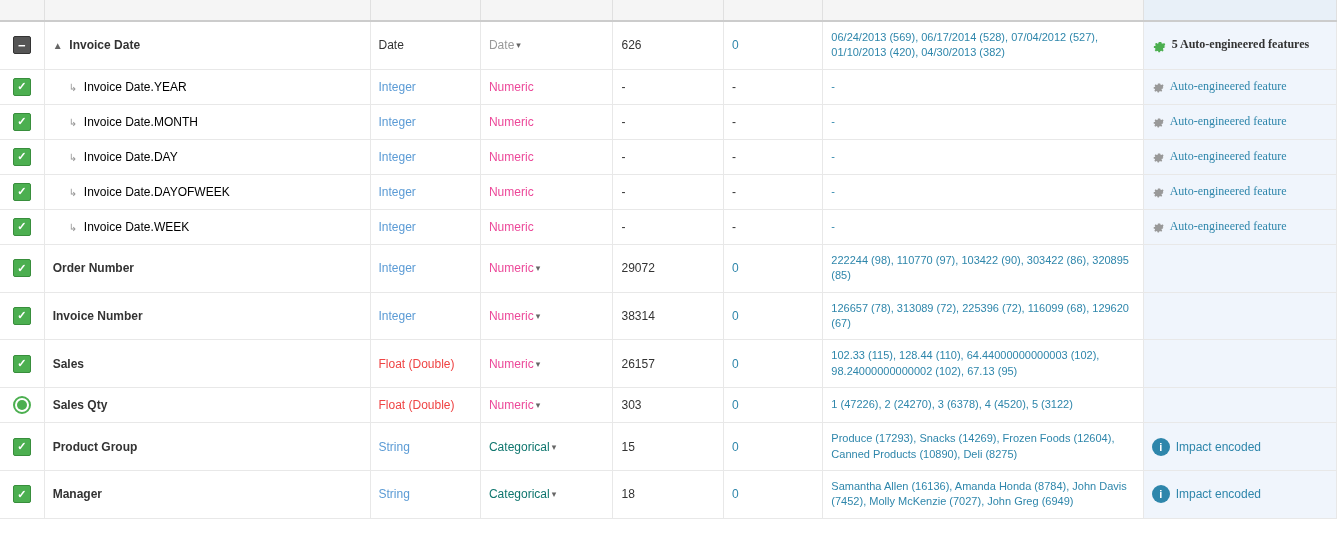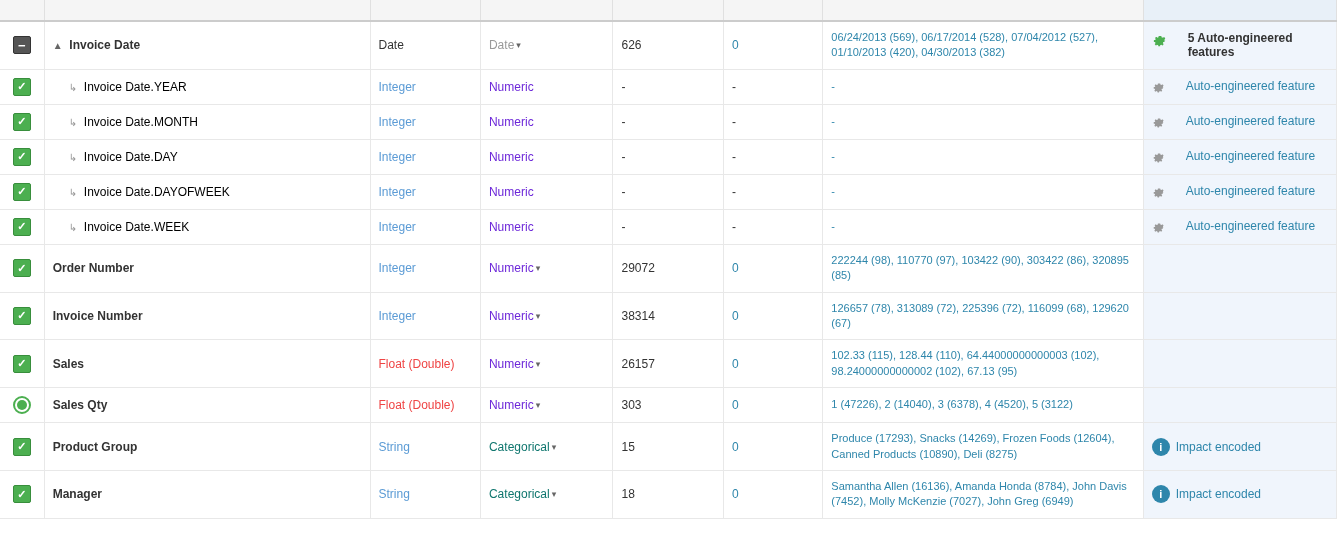--- a/index.html
+++ b/index.html
@@ -52,21 +52,21 @@
     
     .arrow-up { color: #666; font-size: 10px; margin-right: 4px; }
     .arrow-sub { color: #999; font-size: 10px; margin-right: 4px; }
     
     .dtype-integer { color: #5b9bd5; }
     .dtype-float { color: #ef4444; }
     .dtype-date { color: #333; }
     .dtype-string { color: #5b9bd5; }
     
     .ftype-date { color: #999; }
-    .ftype-numeric { color: #6d28d9; }
+    .ftype-numeric { color: #ec4899; }
     .ftype-categorical { color: #0f766e; }
     
     .null-zero { color: #2e86ab; font-weight: normal; }
     
     .sample-text { color: #2e86ab; font-size: 11px; line-height: 1.4; }
     
     .select-wrap { display: inline-flex; align-items: center; gap: 2px; }
     .dropdown-arrow { color: #666; font-size: 9px; cursor: pointer; }
     
     .insights-cell { display: flex; align-items: center; gap: 6px; }
@@ -75,21 +75,21 @@
     .auto-engineered-link { color: #2e86ab; text-decoration: none; font-size: 12px; }
     
     .impact-icon {
       width: 18px; height: 18px; background: #2e86ab; border-radius: 50%;
       display: inline-flex; align-items: center; justify-content: center;
       color: white; font-weight: bold; font-size: 11px; flex-shrink: 0;
     }
     
     .impact-encoded-text { color: #2e86ab; font-size: 12px; }
     
-    .insights-gear { display: flex; align-items: flex-start; gap: 20px; }
+    .insights-gear { display: flex; align-items: flex-start; gap: 4px; font-family: Liberation Serif, serif; }
     .insights-gear svg { margin-top: 1px; flex-shrink: 0; }
   </style>
 </head>
 <body>
 
 <div class="table-container">
   <table>
     <colgroup>
       <col class="col-checkbox">
       <col class="col-feature">
@@ -272,21 +272,21 @@
               <div class="checkbox-target-inner"></div>
             </div></td>
           <td><span><span class="feature-name">Sales Qty</span></span></td>
           <td><span class="dtype-float">Float (Double)</span></td>
           <td><div class="select-wrap">
               <span class="ftype-numeric">Numeric</span>
               <span class="dropdown-arrow">▾</span>
             </div></td>
           <td>303</td>
           <td><span class="null-zero">0</span></td>
-          <td><span class="sample-text">1 (47226), 2 (14040), 3 (6378), 4 (4520), 5 (3122)</span></td>
+          <td><span class="sample-text">1 (47226), 2 (24270), 3 (6378), 4 (4520), 5 (3122)</span></td>
           <td style="background: rgb(240, 245, 252);"></td>
         </tr>
         <tr>
           <td style="text-align: center;"><div class="checkbox-green"></div></td>
           <td><span><span class="feature-name">Product Group</span></span></td>
           <td><span class="dtype-string">String</span></td>
           <td><div class="select-wrap">
               <span class="ftype-categorical">Categorical</span>
               <span class="dropdown-arrow">▾</span>
             </div></td>

